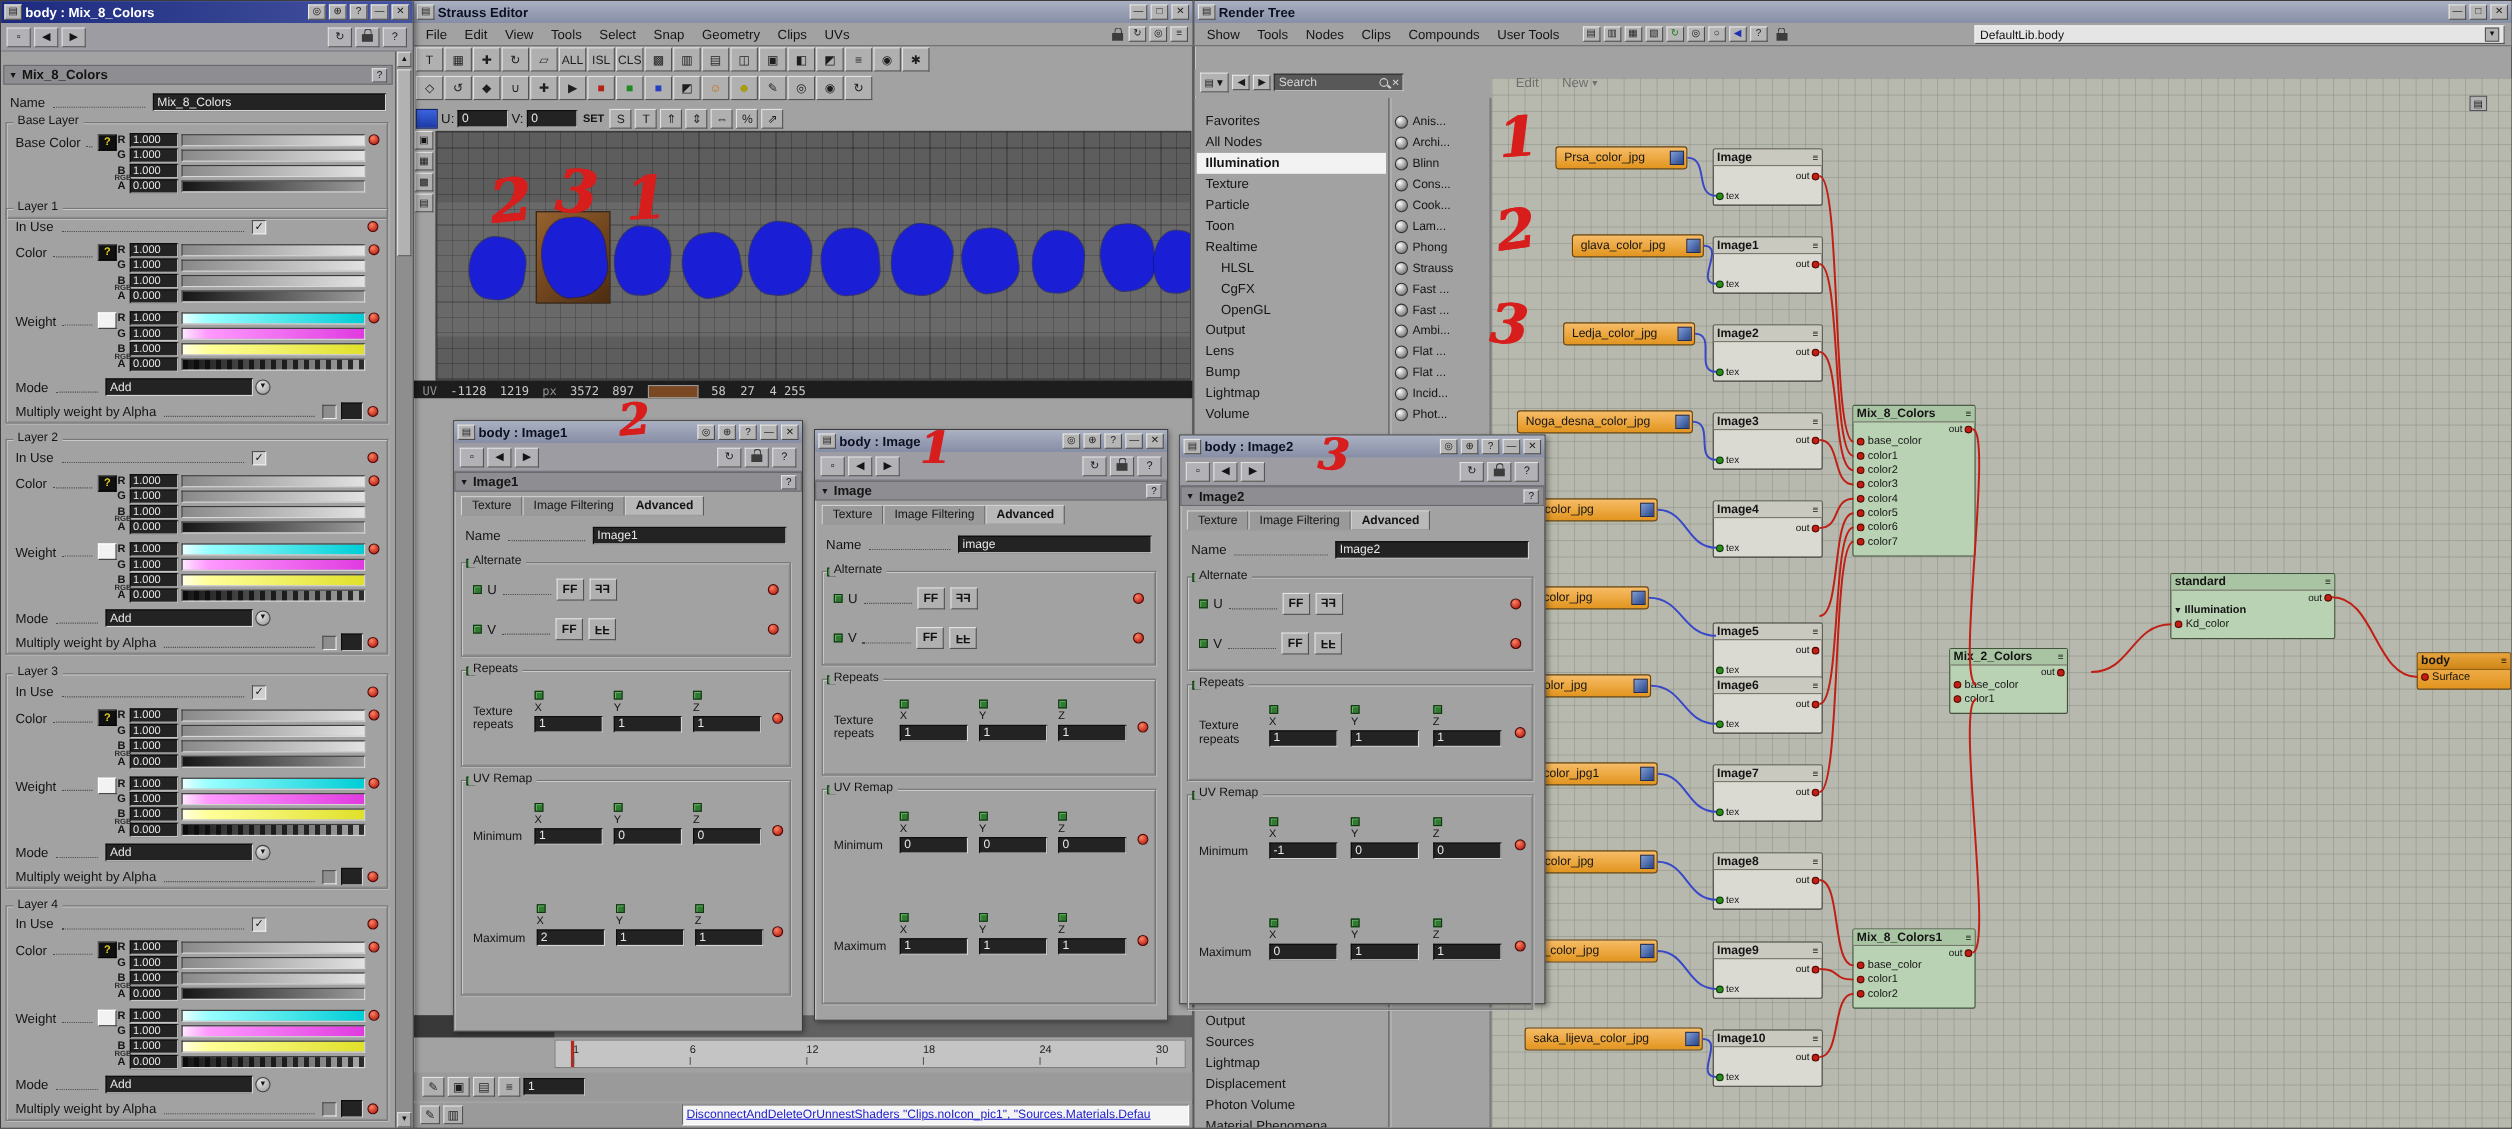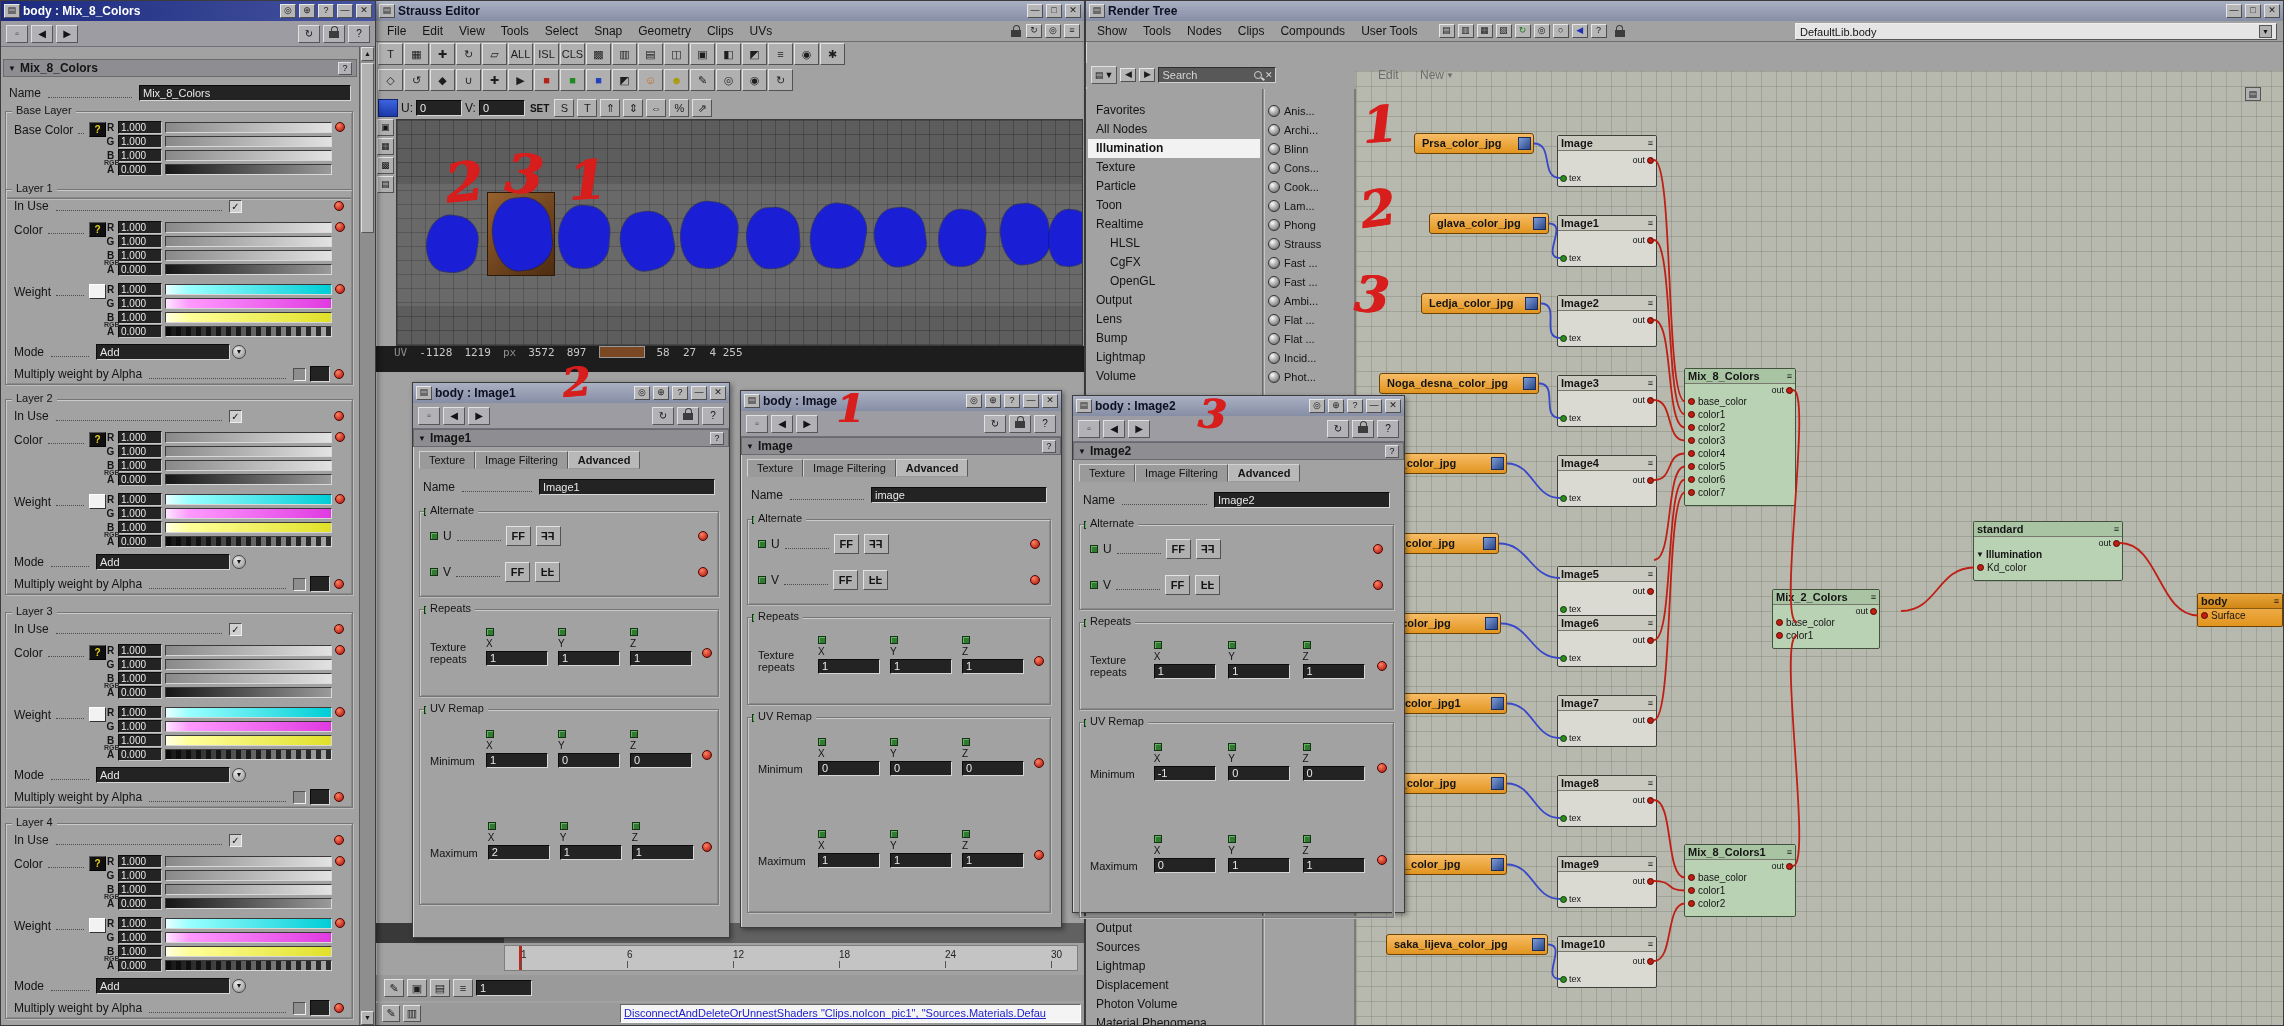--- a/index.html
+++ b/index.html
@@ -62,21 +62,21 @@
 .uvrow{position:absolute;left:2px;top:96px;height:22px;right:2px;display:flex;align-items:center;gap:3px}
 .bluebtn{width:20px;height:18px;background:linear-gradient(180deg,#3c64e0,#1c3aa8);border:1px solid #12246a;flex:none}
 .uvfield{width:46px}
 .setlbl{font-size:10px;font-weight:bold;padding:0 2px}
 .sidebtns{position:absolute;left:1px;top:118px;width:19px;display:flex;flex-direction:column;gap:2px}
 .sbtn{width:17px;height:17px;background:#b0b0b0;border:1px solid;border-color:#e2e2e2 #525252 #525252 #e2e2e2;font-size:9px;text-align:center;line-height:15px}
 .uvcanvas{position:absolute;left:20px;top:118px;width:687px;height:227px;background:#5d5d5d;background-image:repeating-linear-gradient(0deg,rgba(0,0,0,.22) 0 1px,transparent 1px 14px),repeating-linear-gradient(90deg,rgba(0,0,0,.22) 0 1px,transparent 1px 14px);overflow:hidden;border:1px solid #3a3a3a}
 .uvband{position:absolute;left:0;right:0;top:64px;height:122px;background:rgba(255,255,255,.08)}
 .uvtile{position:absolute;background:linear-gradient(135deg,#96622f,#4e2c10);border:1px solid #2e1a08}
 .blob{position:absolute;background:#1a1fd6;border-radius:48% 52% 56% 44%/55% 45% 42% 58%;box-shadow:0 0 0 1px rgba(10,14,120,.55)}
-.uvstatus{position:absolute;left:0;right:0;top:345px;height:26px;background:#1d1d1d;color:#c9c9c9;display:flex;align-items:flex-start;gap:12px;padding:0 18px;font-family:"DejaVu Sans Mono",monospace;font-size:11px;white-space:pre}
+.uvstatus{position:absolute;left:0;right:0;top:345px;height:16px;background:#1d1d1d;color:#c9c9c9;display:flex;align-items:flex-end;gap:12px;padding:0 8px;font-family:"DejaVu Sans Mono",monospace;font-size:11px;white-space:pre}
 .dim{color:#8f8f8f}
 .swatch{width:46px;height:12px;background:#7a4822;border:1px solid #999;flex:none}
 .resultrow{position:absolute;left:0;right:0;top:922px;height:20px;background:#616161;color:#e6e6e6;font-size:11px}
 .clipstrip{position:absolute;left:0;top:0;width:128px;height:100%;background:#393939}
 .resultlabel{position:absolute;left:140px;top:3px}
 .ruler{position:absolute;left:128px;right:6px;top:944px;height:26px;background:#c4c4c4;border:1px solid #7e7e7e;overflow:hidden}
 .tick{position:absolute;top:3px;font-size:10px;color:#222}
 .tick i{display:block;width:1px;height:7px;background:#555;margin-top:1px;font-style:normal}
 .playhead{position:absolute;left:14px;top:0;width:3px;height:100%;background:#b52a20}
 .ctrlrow{position:absolute;left:0;right:0;top:974px;height:26px;display:flex;align-items:center;gap:3px;padding:0 8px;background:#9a9a9a}
@@ -97,21 +97,21 @@
 .catcol2{position:absolute;left:2px;top:830px;width:172px}
 .catitem{height:19px;line-height:19px;padding-left:8px;font-size:12px;white-space:nowrap}
 .catitem.selected{background:#f2f2f2;font-weight:bold}
 .catitem.indent{padding-left:22px}
 .colsep{position:absolute;left:176px;top:0;bottom:0;width:3px;background:#8e8e8e;border-left:1px solid #6a6a6a;border-right:1px solid #c6c6c6}
 .shcol{position:absolute;left:182px;top:12px;width:86px}
 .shitem{height:19px;display:flex;align-items:center;gap:4px;font-size:11px;white-space:nowrap}
 .sphere{width:12px;height:12px;border-radius:50%;background:radial-gradient(circle at 35% 30%,#fafafa,#555);border:1px solid #333;flex:none}
 .graph{position:absolute;left:270px;top:70px;right:0;bottom:0;background:#b7b9ae;background-image:linear-gradient(rgba(90,95,80,.25) 1px,transparent 1px),linear-gradient(90deg,rgba(90,95,80,.25) 1px,transparent 1px);background-size:15px 15px;overflow:hidden}
 #wires{position:absolute;left:0;top:0;z-index:6;pointer-events:none}
-.clipnode{position:absolute;height:21px;background:linear-gradient(180deg,#f7bc66,#e2951f);border:1px solid #6e4306;border-radius:3px;font-size:11px;font-weight:bold;line-height:19px;padding:0 20px 0 7px;white-space:nowrap;overflow:hidden;z-index:2}
+.clipnode{position:absolute;height:21px;background:linear-gradient(180deg,#f7bc66,#e2951f);border:1px solid #6e4306;border-radius:3px;font-size:11px;font-weight:normal;line-height:19px;padding:0 20px 0 7px;white-space:nowrap;overflow:hidden;z-index:2}
 .cicon{position:absolute;right:2px;top:3px;width:13px;height:13px;background:linear-gradient(135deg,#7e9ed6,#28458a);border:1px solid #1a2c5e}
 .imgnode{position:absolute;width:100px;height:52px;background:#dadad2;border:1px solid #3f3f39;border-radius:2px;z-index:2}
 .nhead{height:15px;background:#c9c9c0;border-bottom:1px solid #77776e;display:flex;align-items:center;justify-content:space-between;padding:0 3px;font-size:11px;font-weight:bold;white-space:nowrap;overflow:hidden}
 .hicon{font-size:9px;font-weight:normal}
 .pdot{width:7px;height:7px;border-radius:50%;display:inline-block;flex:none}
 .pdot.red{background:#c21d12;border:1px solid #570702}
 .pdot.green{background:#2c8a1e;border:1px solid #0c3a06}
 .port{position:absolute;font-size:9px;display:flex;align-items:center;gap:2px}
 .port-out{right:2px;top:19px}
 .port-tex{left:2px;bottom:3px}

